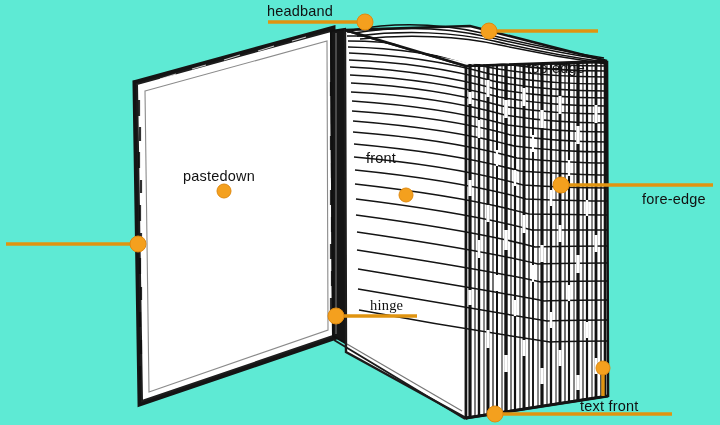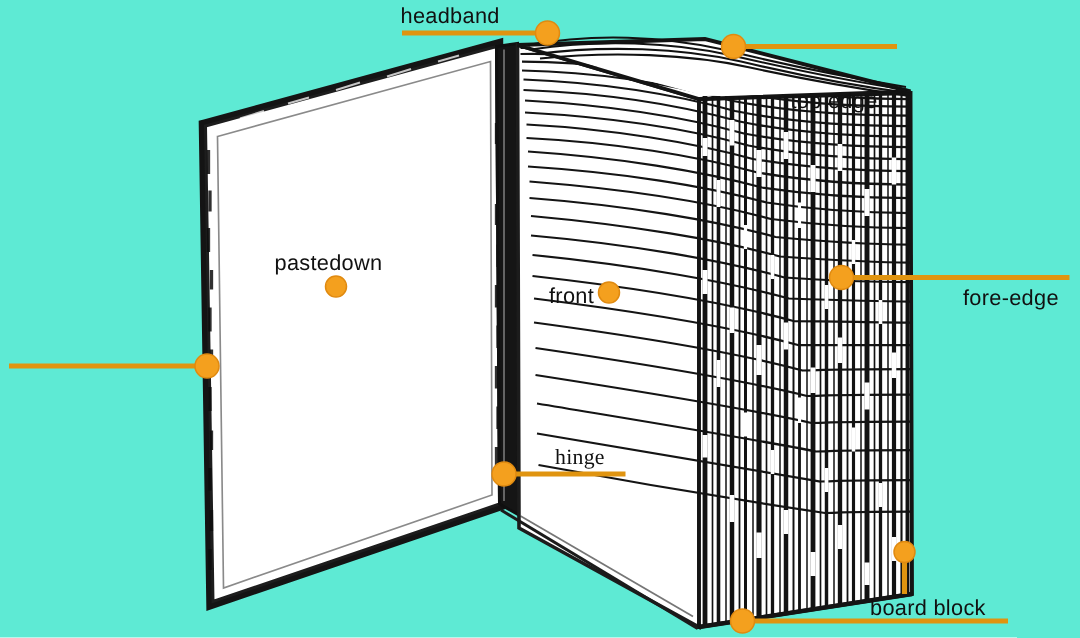--- a/index.html
+++ b/index.html
@@ -249,22 +249,22 @@
   </svg>
 
   <div class="label" style="left:267px; top:3px;">headband</div>
 
   <div class="label" style="left:527px; top:12px;margin-top:48px;">top edge</div>
 
   <div class="label" style="left:642px; top:167px;margin-top:24px;">fore-edge</div>
 
   <div class="label" style="left:183px; top:168px;">pastedown</div>
 
-  <div class="label two-line" style="left:366px; top:150px;margin-top:40px;">
+  <div class="label two-line" style="left:366px; top:150px;">
     <span class="ln">front</span>
   </div>
 
 
   <div class="label" style="left:370px; top:297px;font-family:Liberation Serif, serif;">hinge</div>
 
-  <div class="label" style="left:580px; top:398px;">board block</div>
+  <div class="label" style="left:580px; top:398px;">text front</div>
 
 </div>
 
 </body></html>

